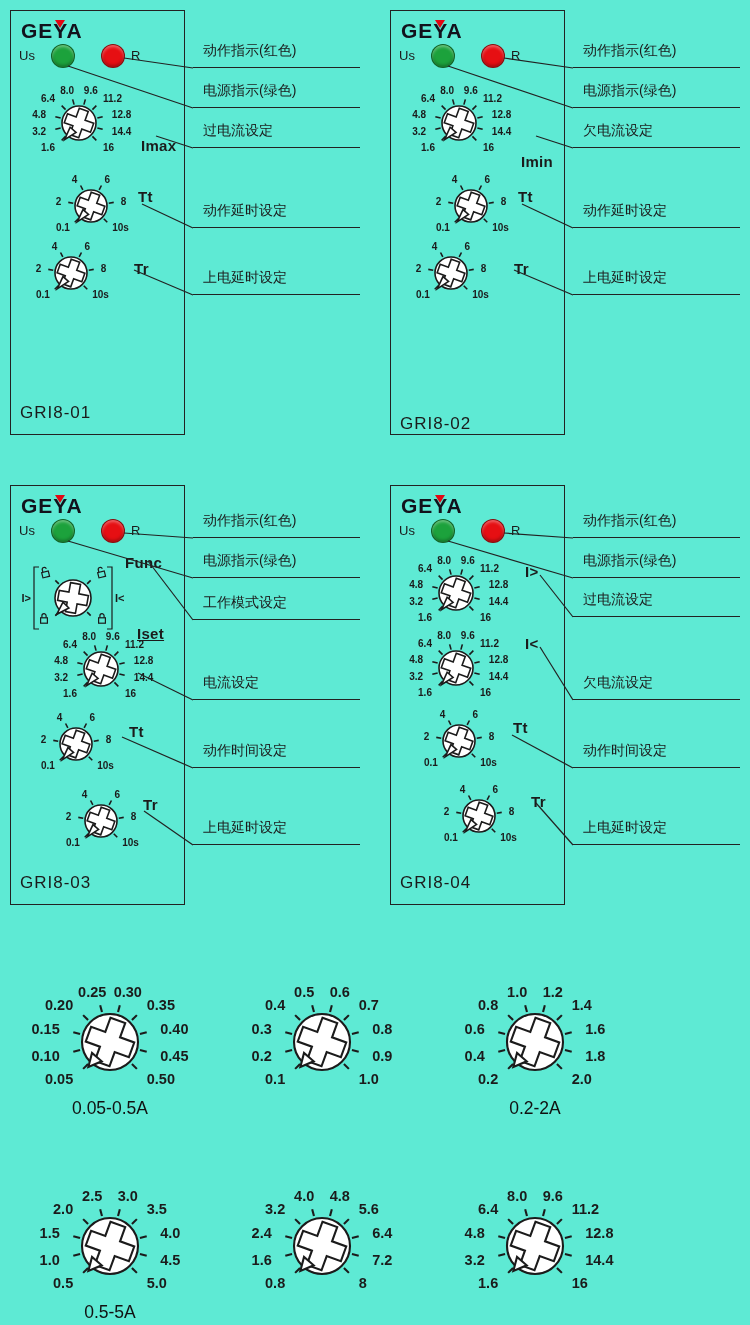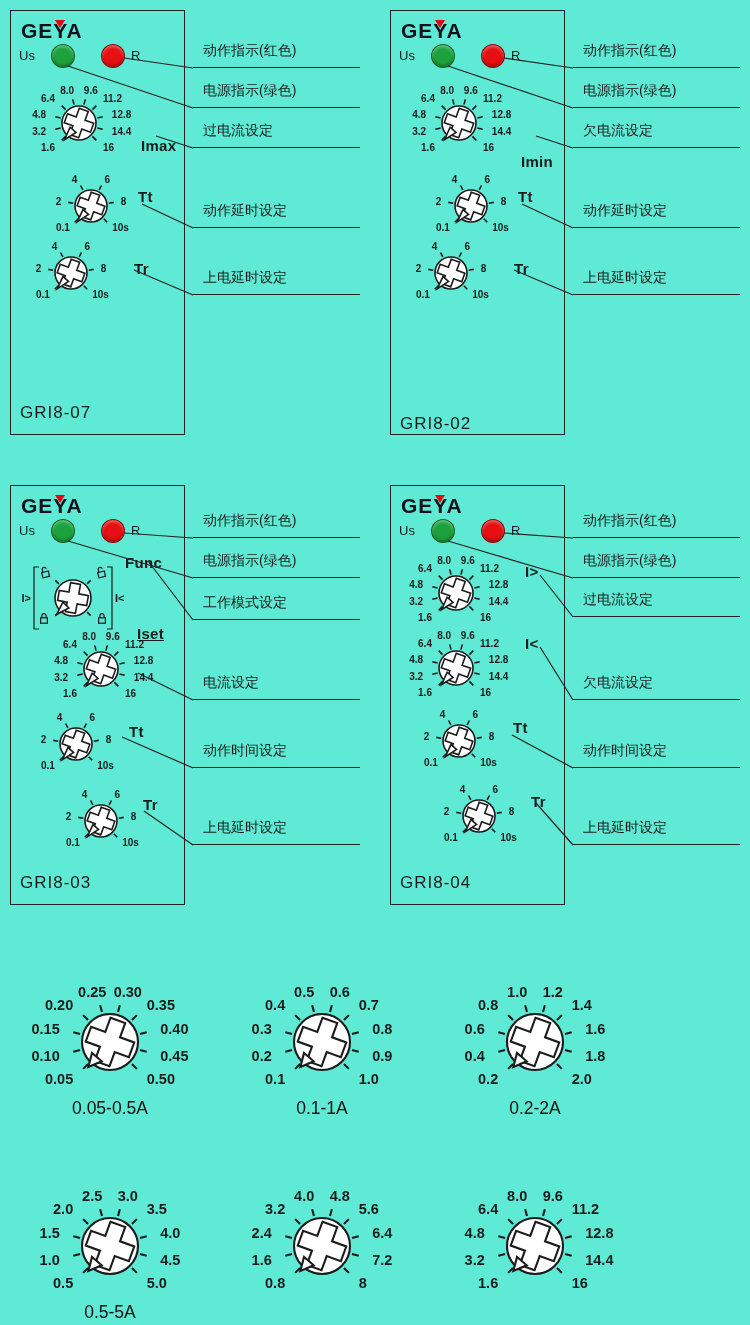--- a/index.html
+++ b/index.html
@@ -103,21 +103,21 @@
           <line x1="77.72792206135786" y1="68.72792206135786" x2="81.2634559672906" y2="72.2634559672906" stroke="#1b1b1b" stroke-width="1.6"></line>
           <text x="86.21320343559643" y="80.71320343559643" text-anchor="start" font-size="10">10s</text>
           <g transform="translate(65 56) rotate(20)">
             <path d="M -4.48 -13.12 L 4.48 -13.12 L 4.48 -4.48 L 13.12 -4.48 L 13.12 4.48 L 4.48 4.48 L 4.48 13.12 L -4.48 13.12 L -4.48 4.48 L -13.12 4.48 L -13.12 -4.48 L -4.48 -4.48 Z" fill="#fff" stroke="#1b1b1b" stroke-width="1.6"></path>
           </g>
           <g transform="translate(65 56) rotate(-139)">
             <path d="M 0 -21 L 3.68 -8 L -3.68 -8 Z" fill="#fff" stroke="#1b1b1b" stroke-width="1.6"></path>
           </g>
         </svg>
         <div class="dlab" style="left: 123px; top: 249px;">Tr</div>
-        <div class="model" style="top: 392px;">GRI8-07</div>
+        <div class="model" style="top: 392px;">GRI8-01</div>
       </div>
       <svg class="leads" width="350" height="425">
         <line x1="114" y1="48" x2="183" y2="58" stroke="#222" stroke-width="1.2"></line>
         <line x1="58" y1="56" x2="183" y2="98" stroke="#222" stroke-width="1.2"></line>
         <line x1="146" y1="126" x2="183" y2="138" stroke="#222" stroke-width="1.2"></line>
         <line x1="132" y1="194" x2="183" y2="218" stroke="#222" stroke-width="1.2"></line>
         <line x1="124" y1="260" x2="183" y2="285" stroke="#222" stroke-width="1.2"></line>
       </svg>
       <div class="ann" style="top: 24px;">动作指示(红色)</div>
       <div class="ann" style="top: 64px;">电源指示(绿色)</div>
@@ -531,21 +531,21 @@
         <line x1="141.94370061496113" y1="90.02339039817815" x2="148.7051813989846" y2="91.8351237138958" stroke="#1b1b1b" stroke-width="2.1"></line>
         <text x="162.22814296703154" y="100.53359034533109" text-anchor="start" font-size="14.5">0.9</text>
         <line x1="133.92031021678298" y1="103.92031021678298" x2="138.8700576850888" y2="108.8700576850888" stroke="#1b1b1b" stroke-width="2.1"></line>
         <text x="148.76955262170048" y="123.84455262170047" text-anchor="start" font-size="14.5">1.0</text>
         <g transform="translate(112 82) rotate(20)">
           <path d="M -7.840000000000001 -22.959999999999997 L 7.840000000000001 -22.959999999999997 L 7.840000000000001 -7.840000000000001 L 22.959999999999997 -7.840000000000001 L 22.959999999999997 7.840000000000001 L 7.840000000000001 7.840000000000001 L 7.840000000000001 22.959999999999997 L -7.840000000000001 22.959999999999997 L -7.840000000000001 7.840000000000001 L -22.959999999999997 7.840000000000001 L -22.959999999999997 -7.840000000000001 L -7.840000000000001 -7.840000000000001 Z" fill="#fff" stroke="#1b1b1b" stroke-width="2.1"></path>
         </g>
         <g transform="translate(112 82) rotate(-139)">
           <path d="M 0 -33 L 6.44 -20 L -6.44 -20 Z" fill="#fff" stroke="#1b1b1b" stroke-width="2.1"></path>
         </g>
-      </svg><div class="rangelabel">0.1-1A</div></div>
+      </svg></div>
     <div class="rangedial" style="left: 423px; top: 960px; height: 162px;"><svg width="224" height="156">
         <circle cx="112" cy="82" r="28" fill="#fff" stroke="#1b1b1b" stroke-width="2.1"></circle>
         <line x1="90.07968978321702" y1="103.92031021678298" x2="85.12994231491119" y2="108.8700576850888" stroke="#1b1b1b" stroke-width="2.1"></line>
         <text x="75.23044737829952" y="123.84455262170047" text-anchor="end" font-size="14.5">0.2</text>
         <line x1="82.05629938503888" y1="90.02339039817815" x2="75.29481860101541" y2="91.8351237138958" stroke="#1b1b1b" stroke-width="2.1"></line>
         <text x="61.77185703296845" y="100.53359034533109" text-anchor="end" font-size="14.5">0.4</text>
         <line x1="82.05629938503888" y1="73.97660960182185" x2="75.29481860101541" y2="72.16487628610422" stroke="#1b1b1b" stroke-width="2.1"></line>
         <text x="61.77185703296845" y="73.61640965466893" text-anchor="end" font-size="14.5">0.6</text>
         <line x1="90.07968978321702" y1="60.07968978321702" x2="85.1299423149112" y2="55.12994231491119" stroke="#1b1b1b" stroke-width="2.1"></line>
         <text x="75.23044737829953" y="50.30544737829952" text-anchor="end" font-size="14.5">0.8</text>

